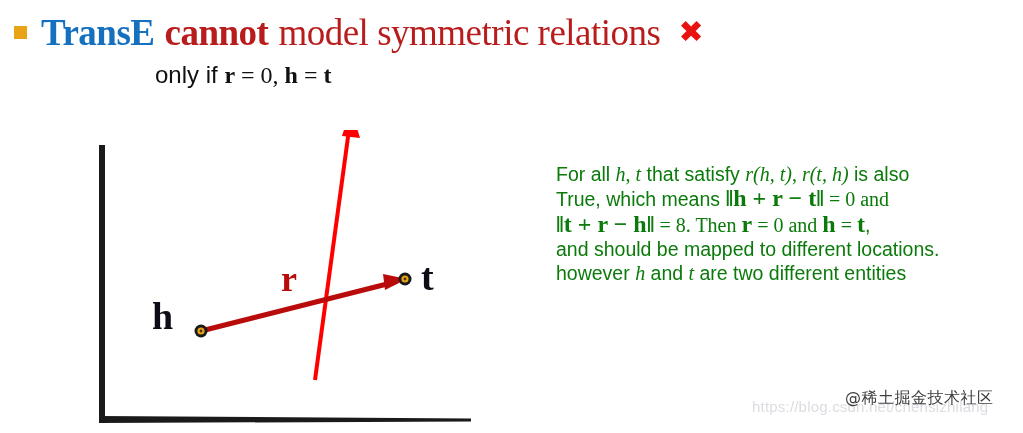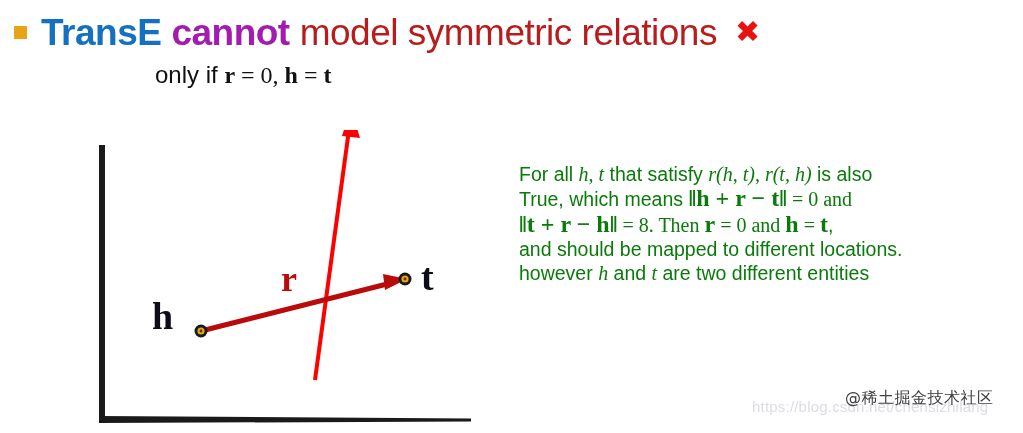--- a/index.html
+++ b/index.html
@@ -31,27 +31,27 @@
   }
   .bullet-square {
     width: 13px;
     height: 13px;
     background: #E8A317;
     display: inline-block;
     margin-right: 14px;
     flex: 0 0 auto;
   }
   .t-word {
-    font-family: Liberation Sans, sans-serif;
+    font-family: Liberation Serif, serif;
     font-size: 37px;
     line-height: 1;
     letter-spacing: -0.5px;
   }
   .t-blue  { color: #1570C0; font-weight: bold; }
-  .t-red   { color: #a21caf; font-weight: bold; text-align: right; }
+  .t-red   { color: #b91c1c; font-weight: bold; text-align: right; }
   .t-black { color: #b91c1c; font-weight: normal; }
   .t-space { display: inline-block; width: 10px; }
   .cross-mark {
     color: #E8130F;
     font-size: 30px;
     font-weight: bold;
     font-family: "DejaVu Sans", sans-serif;
     margin-left: 18px;
     line-height: 1;
   }
@@ -106,21 +106,21 @@
     position: absolute;
     left: 519px;
     top: 162px;
     width: 495px;
     color: #0A7A0A;
     font-size: 19.5px;
     line-height: 24.3px;
     font-family: "Liberation Sans", sans-serif;
     white-space: nowrap;
   }
-  .explain .ln { display: block; }
+  .explain .ln { display: block; margin-left: 37px; }
   .mi {
     font-family: "Liberation Serif", serif;
     font-style: italic;
     font-size: 20px;
   }
   .mb {
     font-family: "Liberation Serif", serif;
     font-weight: bold;
     font-style: normal;
     font-size: 24px;

